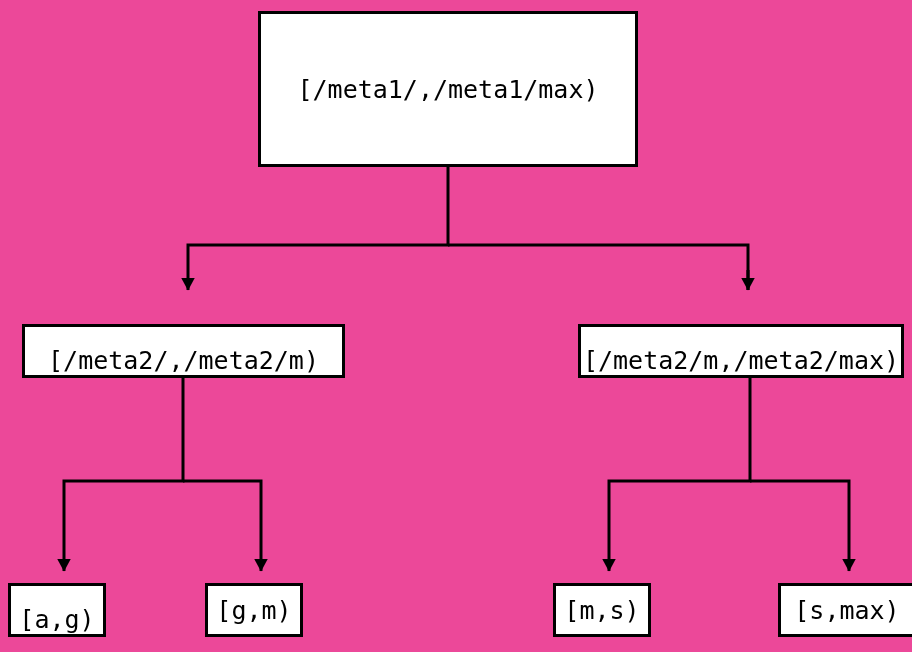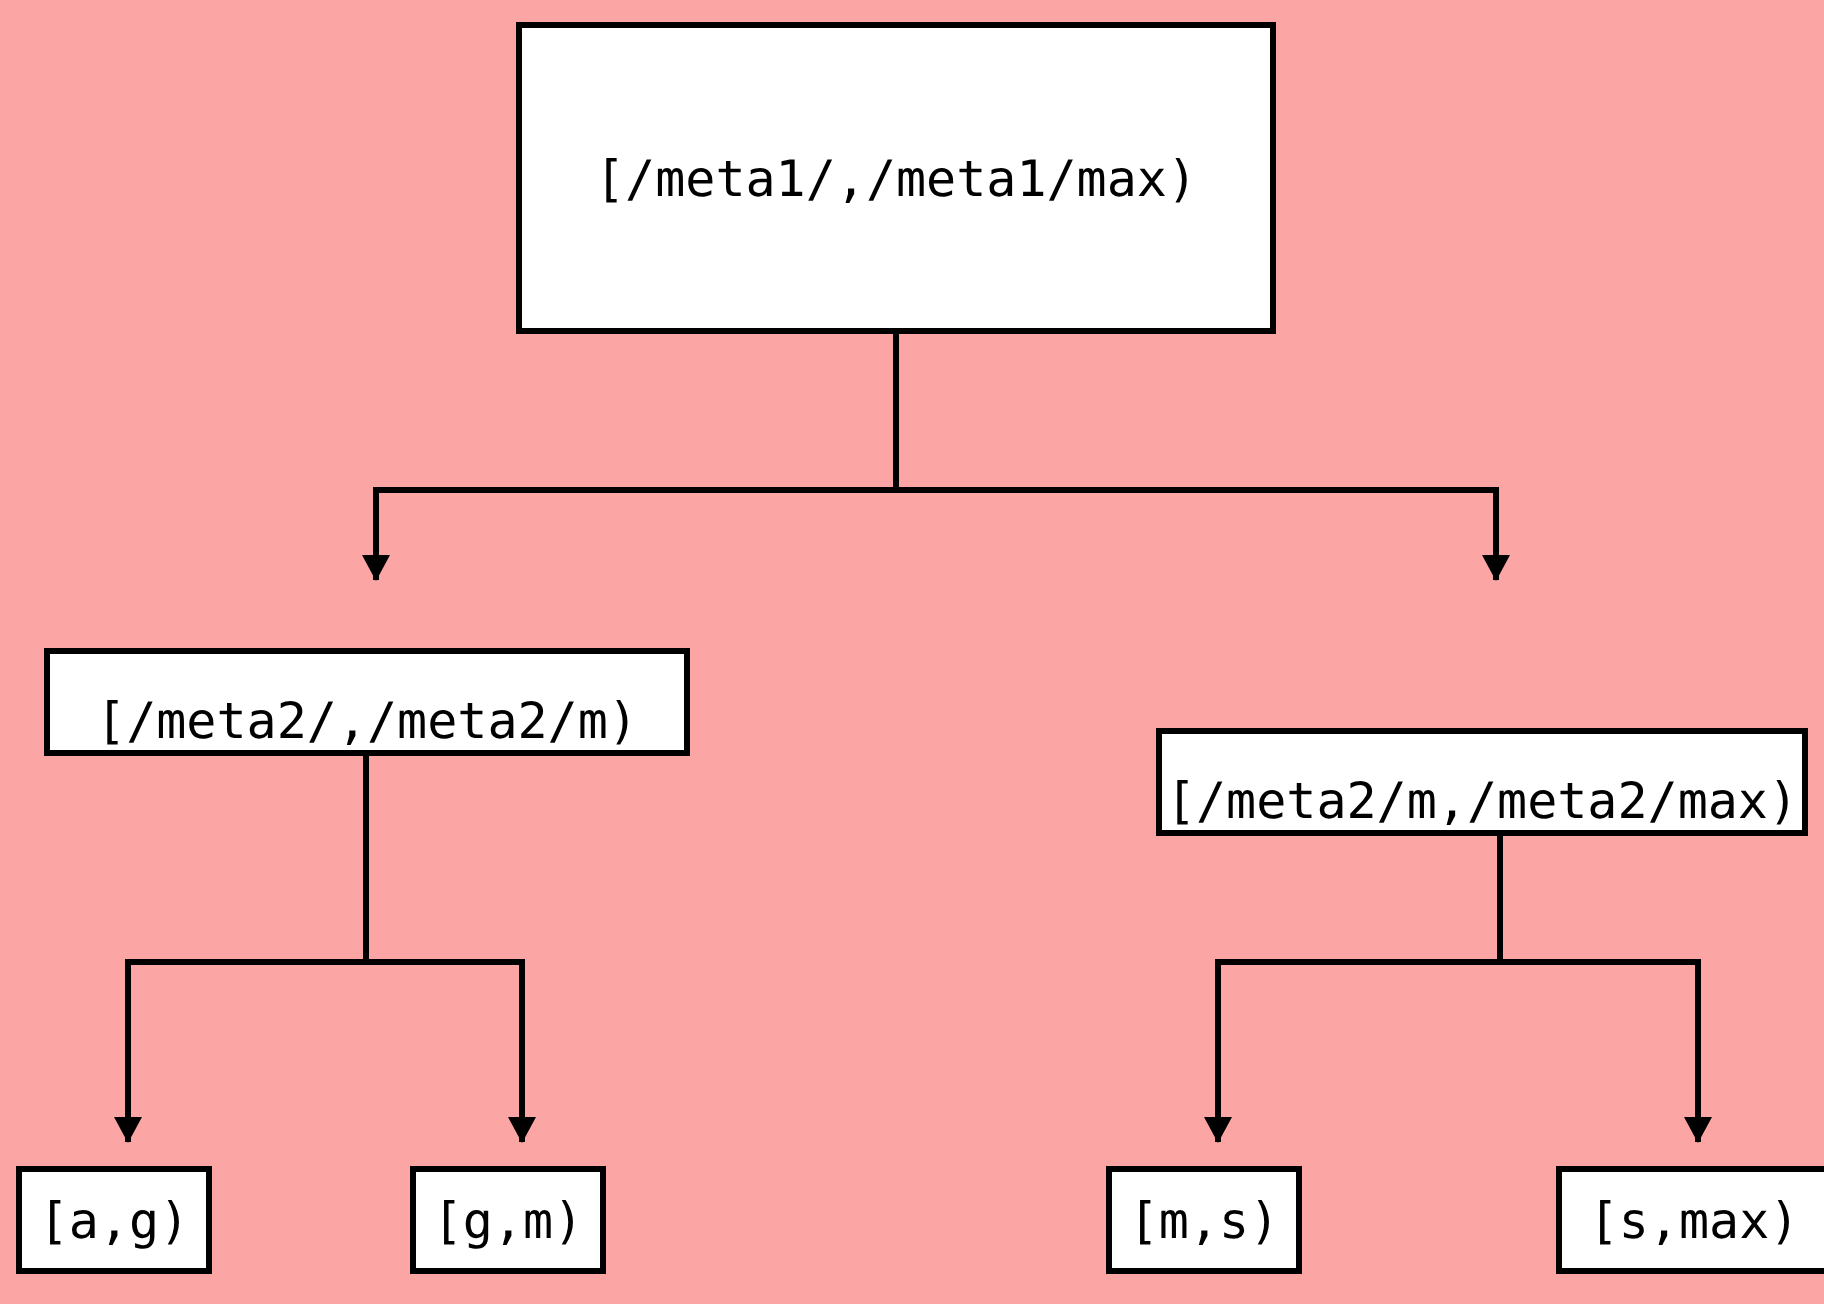--- a/index.html
+++ b/index.html
@@ -34,21 +34,21 @@
     letter-spacing: 0px;
     white-space: nowrap;
   }
   .node-root   { font-size: 25px; }
   .node-branch { font-size: 25px; align-items: flex-end; }
   .node-leaf   { font-size: 25px; }
 </style>
 </head>
 <body>
 
-<div id="canvas" style="background: #fca5a5;">
+<div id="canvas" style="background: #ec4899;">
 
   <svg id="edges" viewBox="0 0 912 652" xmlns="http://www.w3.org/2000/svg">
     <defs>
       <marker id="arrow-down" markerWidth="14" markerHeight="13" refX="7" refY="12.5" orient="0" markerUnits="userSpaceOnUse">
         <path d="M0,0 L14,0 L7,13 Z" fill="#000000"></path>
       </marker>
     </defs>
 
     <g stroke="#000000" stroke-width="3" fill="none" stroke-linecap="butt">
 
@@ -67,25 +67,25 @@
   </svg>
 
   <div class="node node-root" id="n-root" style="left: 258px; top: 11px; width: 380px; height: 156px;">
     <span>[/meta1/,/meta1/max)</span>
   </div>
 
   <div class="node node-branch" id="n-branch-left" style="left: 22px; top: 324px; width: 323px; height: 54px;">
     <span>[/meta2/,/meta2/m)</span>
   </div>
 
-  <div class="node node-branch" id="n-branch-right" style="left: 578px; top: 324px; width: 326px; height: 54px; margin-top: 40px;">
+  <div class="node node-branch" id="n-branch-right" style="left: 578px; top: 324px; width: 326px; height: 54px;">
     <span>[/meta2/m,/meta2/max)</span>
   </div>
 
-  <div class="node node-leaf" id="n-leaf-a-g" style="left: 8px; top: 583px; width: 98px; height: 54px;">
+  <div class="node node-leaf" id="n-leaf-a-g" style="left: 8px; top: 583px; width: 98px; height: 54px; align-items: flex-end;">
     <span>[a,g)</span>
   </div>
 
   <div class="node node-leaf" id="n-leaf-m-s" style="left: 553px; top: 583px; width: 98px; height: 54px;">
     <span>[m,s)</span>
   </div>
 
   <div class="node node-leaf" id="n-leaf-g-m" style="left: 205px; top: 583px; width: 98px; height: 54px;">
     <span>[g,m)</span>
   </div>

